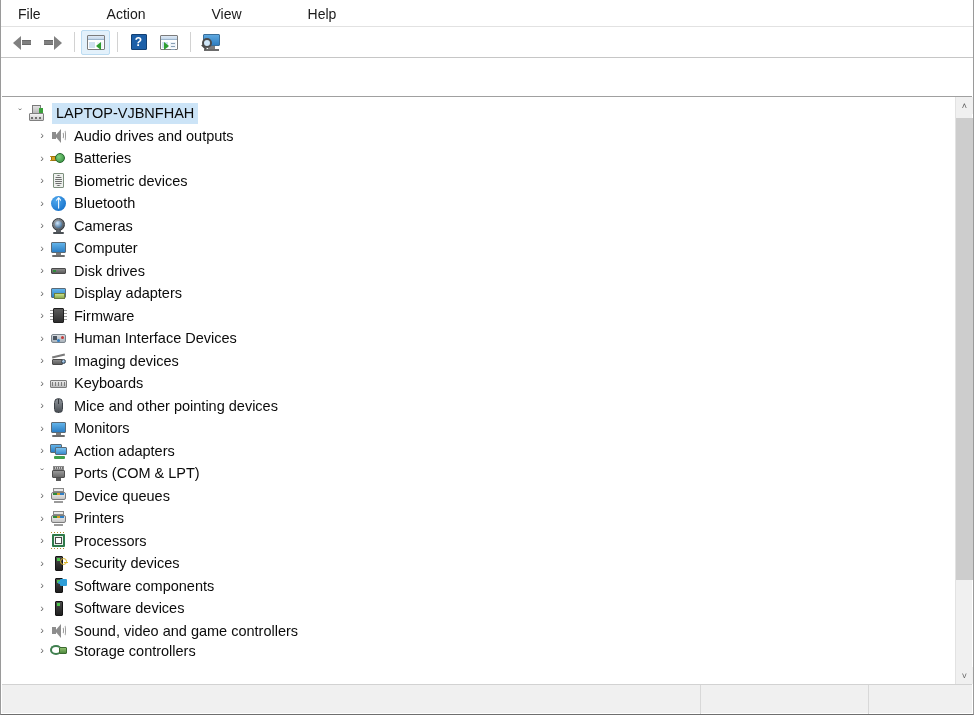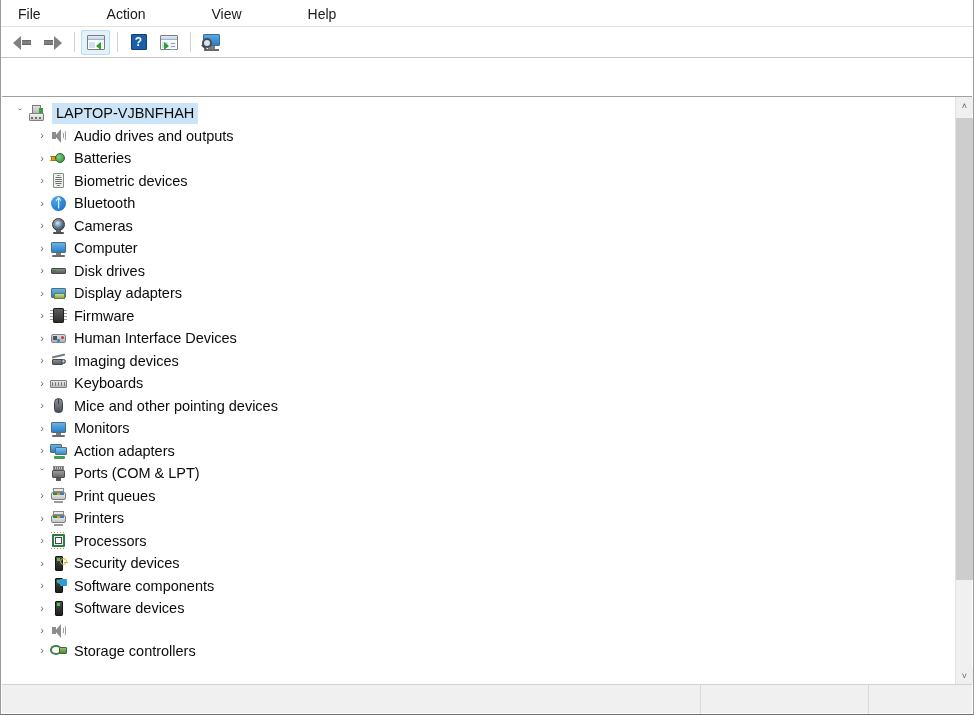--- a/index.html
+++ b/index.html
@@ -810,21 +810,21 @@
       <div class="node lvl1">
         <span class="chev">›</span>
         <span class="ico">
           <span class="ic ic-printer">
               <span class="pr-top"></span>
               <span class="pr-body"></span>
               <span class="pr-strip"></span>
               <span class="pr-out"></span>
             </span>
         </span>
-        <span class="lbl">Print queues</span>
+        <span class="lbl">Device queues</span>
       </div>
 
       <div class="node lvl1">
         <span class="chev">›</span>
         <span class="ico">
           <span class="ic ic-printer">
               <span class="pr-top"></span>
               <span class="pr-body"></span>
               <span class="pr-strip"></span>
               <span class="pr-out"></span>
@@ -884,20 +884,21 @@
       <div class="node lvl1">
         <span class="chev">›</span>
         <span class="ico">
           <span class="ic ic-speaker">
               <span class="sp-box"></span>
               <span class="sp-cone"></span>
               <span class="sp-w sp-w1"></span>
               <span class="sp-w sp-w2"></span>
             </span>
         </span>
+        <span class="lbl">Sound, video and game controllers</span>
       </div>
 
       <div class="node lvl1 clipped">
         <span class="chev">›</span>
         <span class="ico">
           <span class="ic ic-storage">
               <span class="st-c"></span>
               <span class="st-d"></span>
             </span>
         </span>

